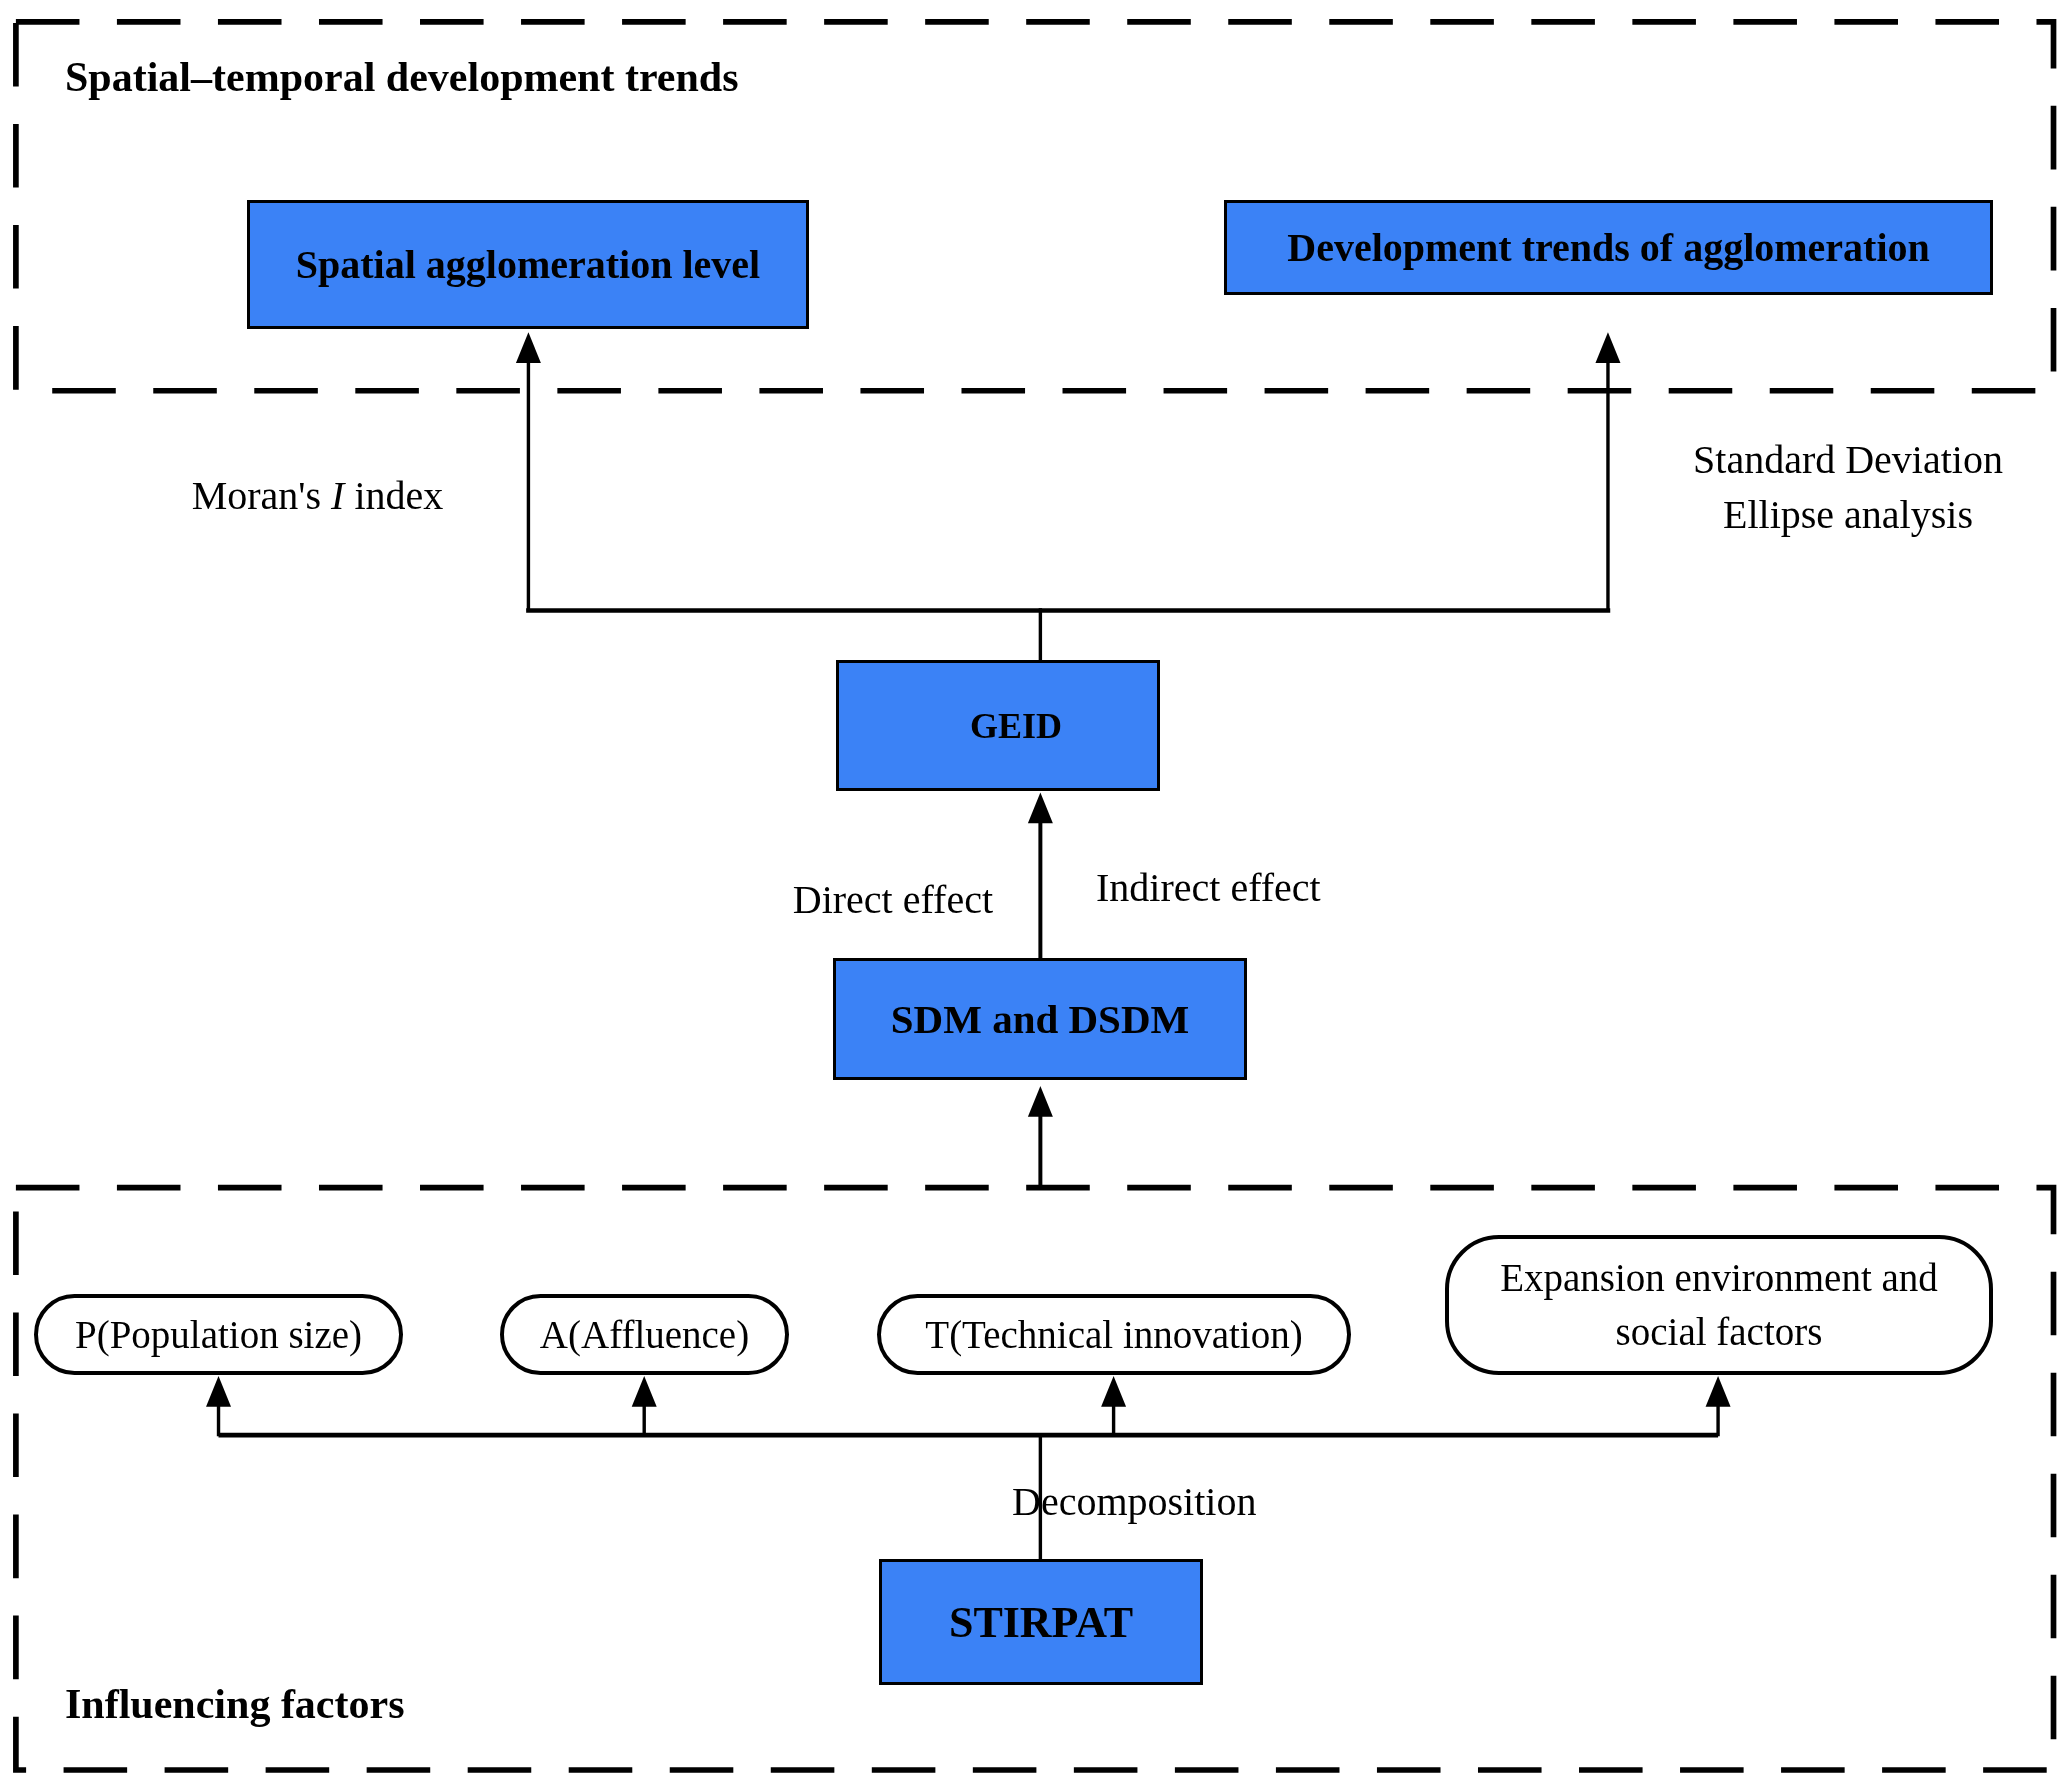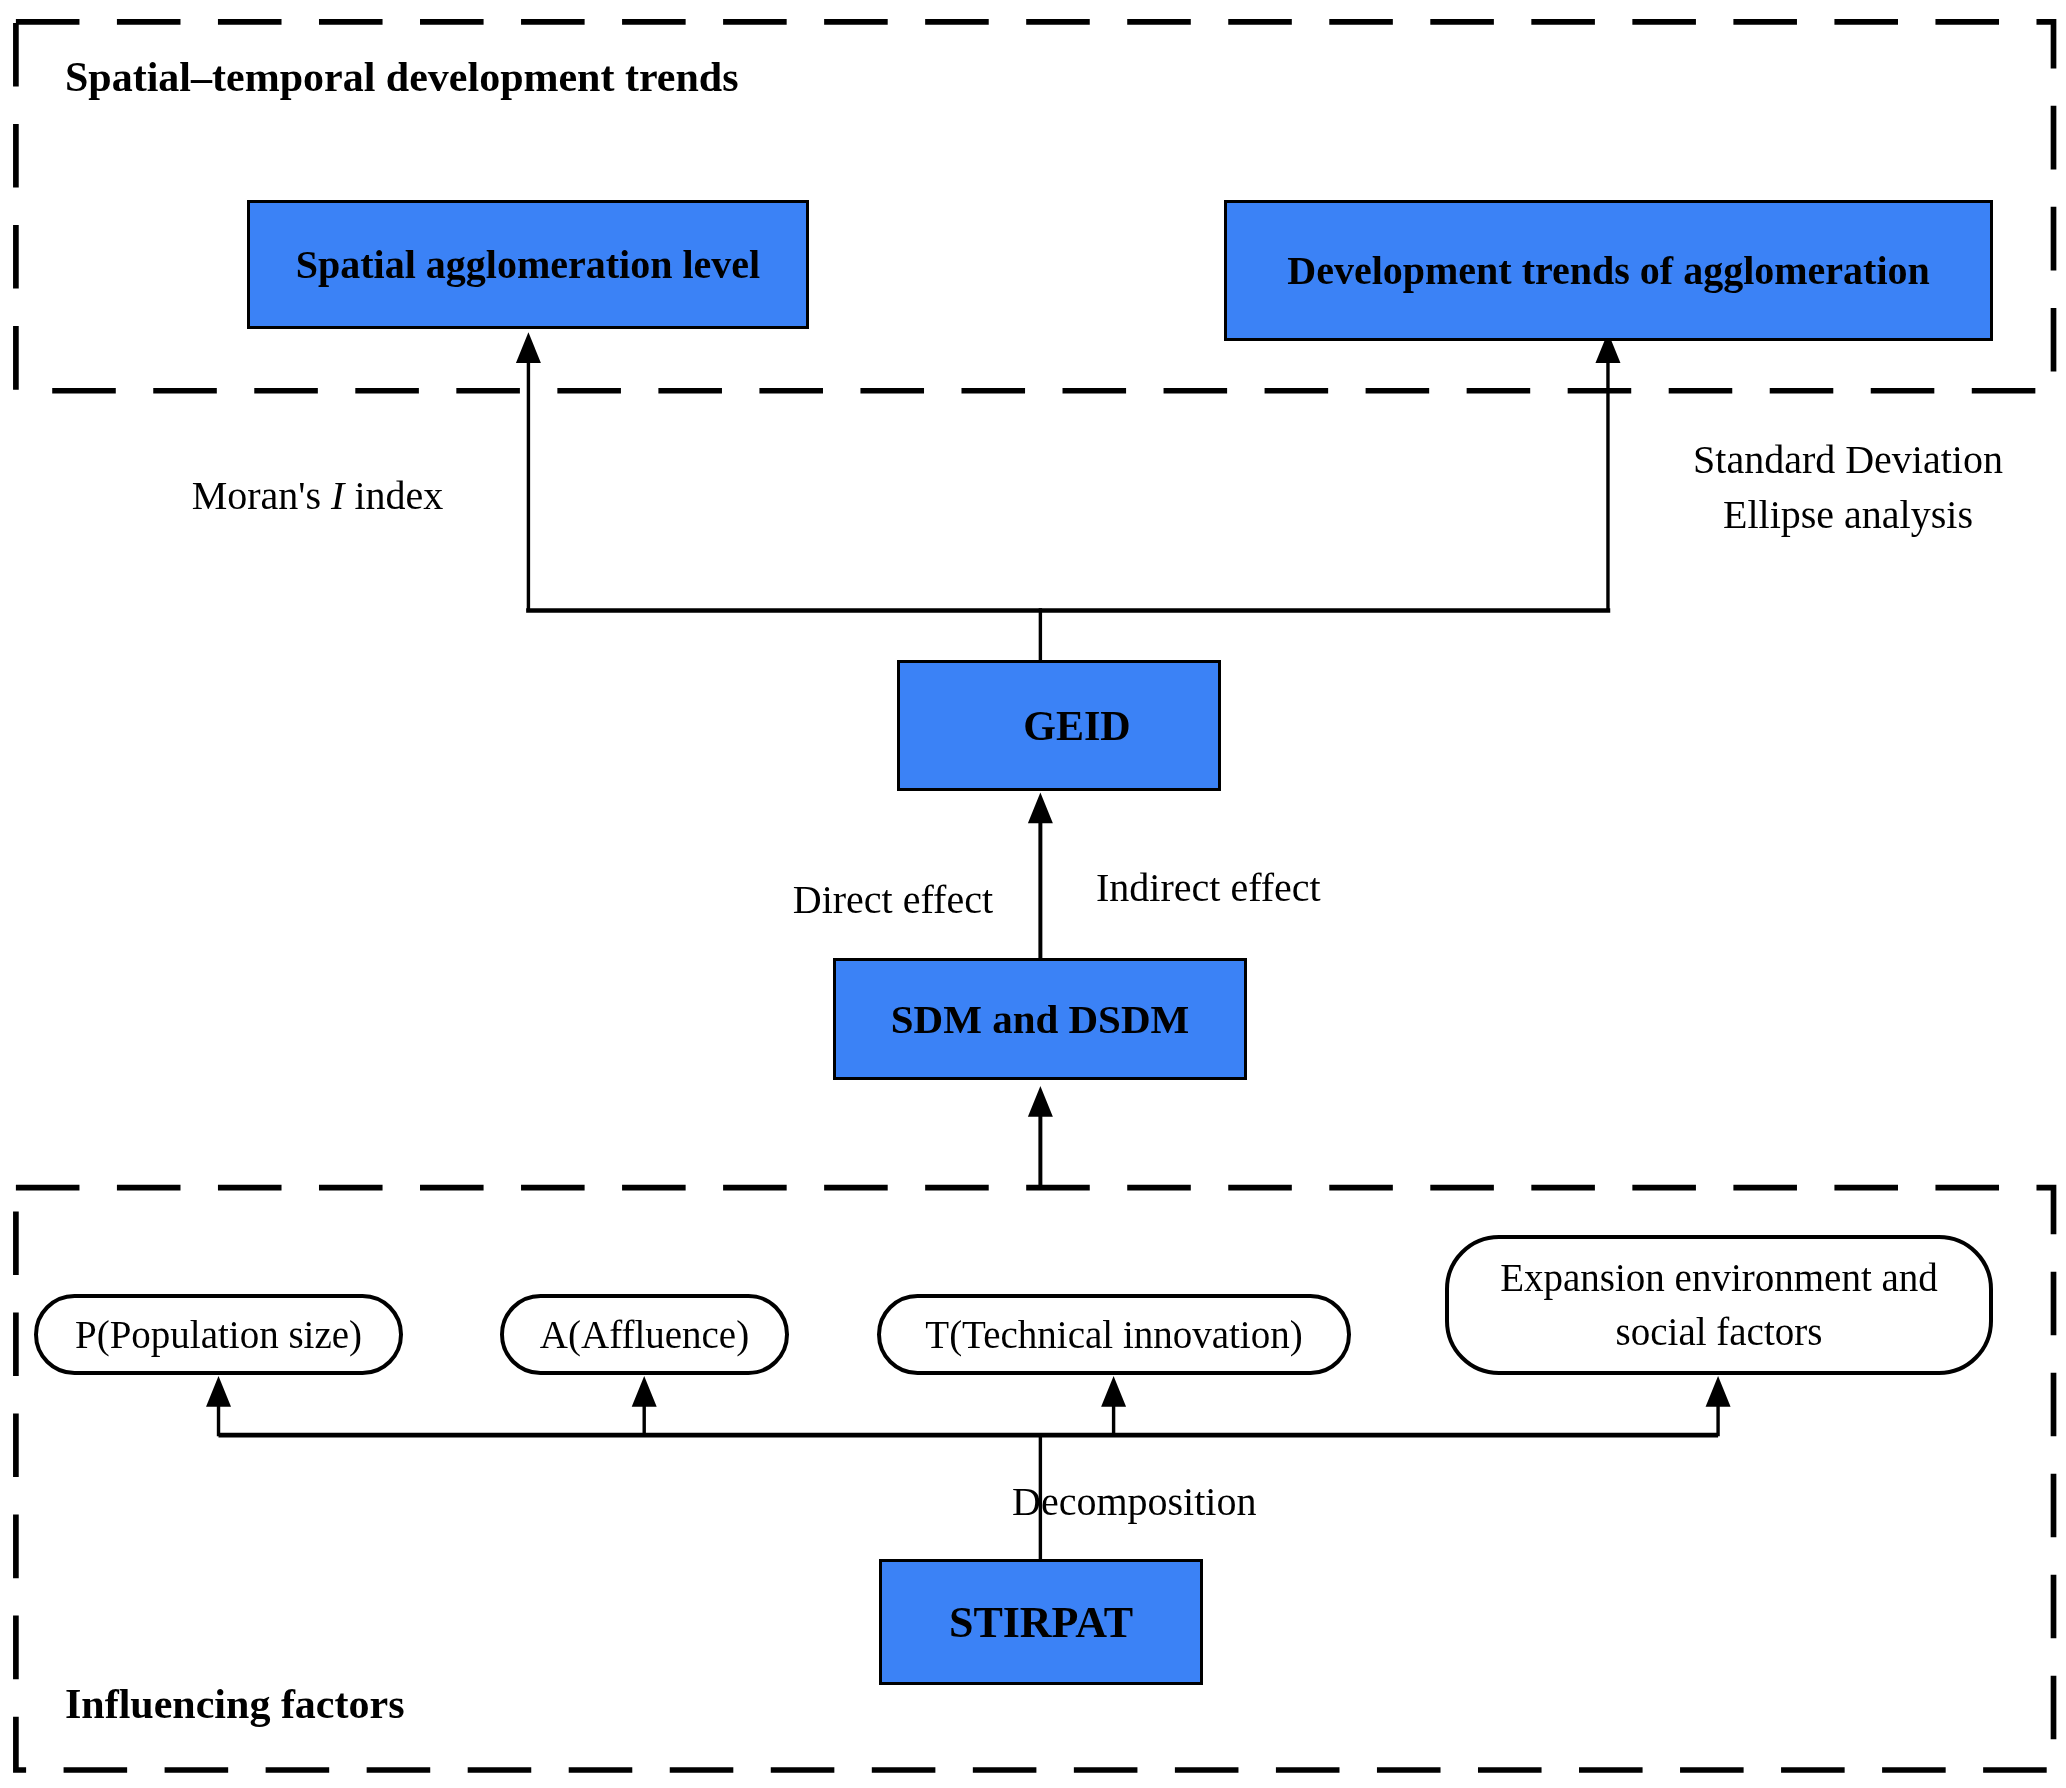--- a/index.html
+++ b/index.html
@@ -125,33 +125,33 @@
       <polygon points="3027,2424 3005,2478 3049,2478" fill="#000000"></polygon>
     </g>
   </svg>
 
   <div class="section-title" style="left:65px; top:54px;">Spatial–temporal development trends</div>
   <div class="section-title" style="left:65px; top:1681px;">Influencing factors</div>
 
   <div class="node-box" style="left:247px; top:200px; width:562px; height:129px; font-size:40px;">
     <span>Spatial agglomeration level</span>
   </div>
-  <div class="node-box" style="left:1224px; top:200px; width:769px; height:141px; font-size:40px;">
+  <div class="node-box" style="left:1224px; top:200px; width:769px; height:95px; font-size:40px;">
     <span>Development trends of agglomeration</span>
   </div>
 
   <div class="edge-label center" style="left:136px; top:469px; width:363px;">
     <span>Moran's </span><i>I</i><span> index</span>
   </div>
   <div class="edge-label center" style="left:1621px; top:433px; width:454px;">
     <span style="display:block;">Standard Deviation</span>
     <span style="display:block;">Ellipse analysis</span>
   </div>
 
-  <div class="node-box" style="left:897px; top:660px; width:324px; height:131px; font-size:42px;padding-left:36px;">
+  <div class="node-box" style="left:836px; top:660px; width:324px; height:131px; font-size:36px;padding-left:36px;">
     <span>GEID</span>
   </div>
 
   <div class="edge-label right" style="left:732px; top:861px; width:261px;margin-top:12px;">Direct effect</div>
   <div class="edge-label" style="left:1096px; top:861px;">Indirect effect</div>
 
   <div class="node-box" style="left:833px; top:958px; width:414px; height:122px; font-size:41px;">
     <span>SDM and DSDM</span>
   </div>
 

